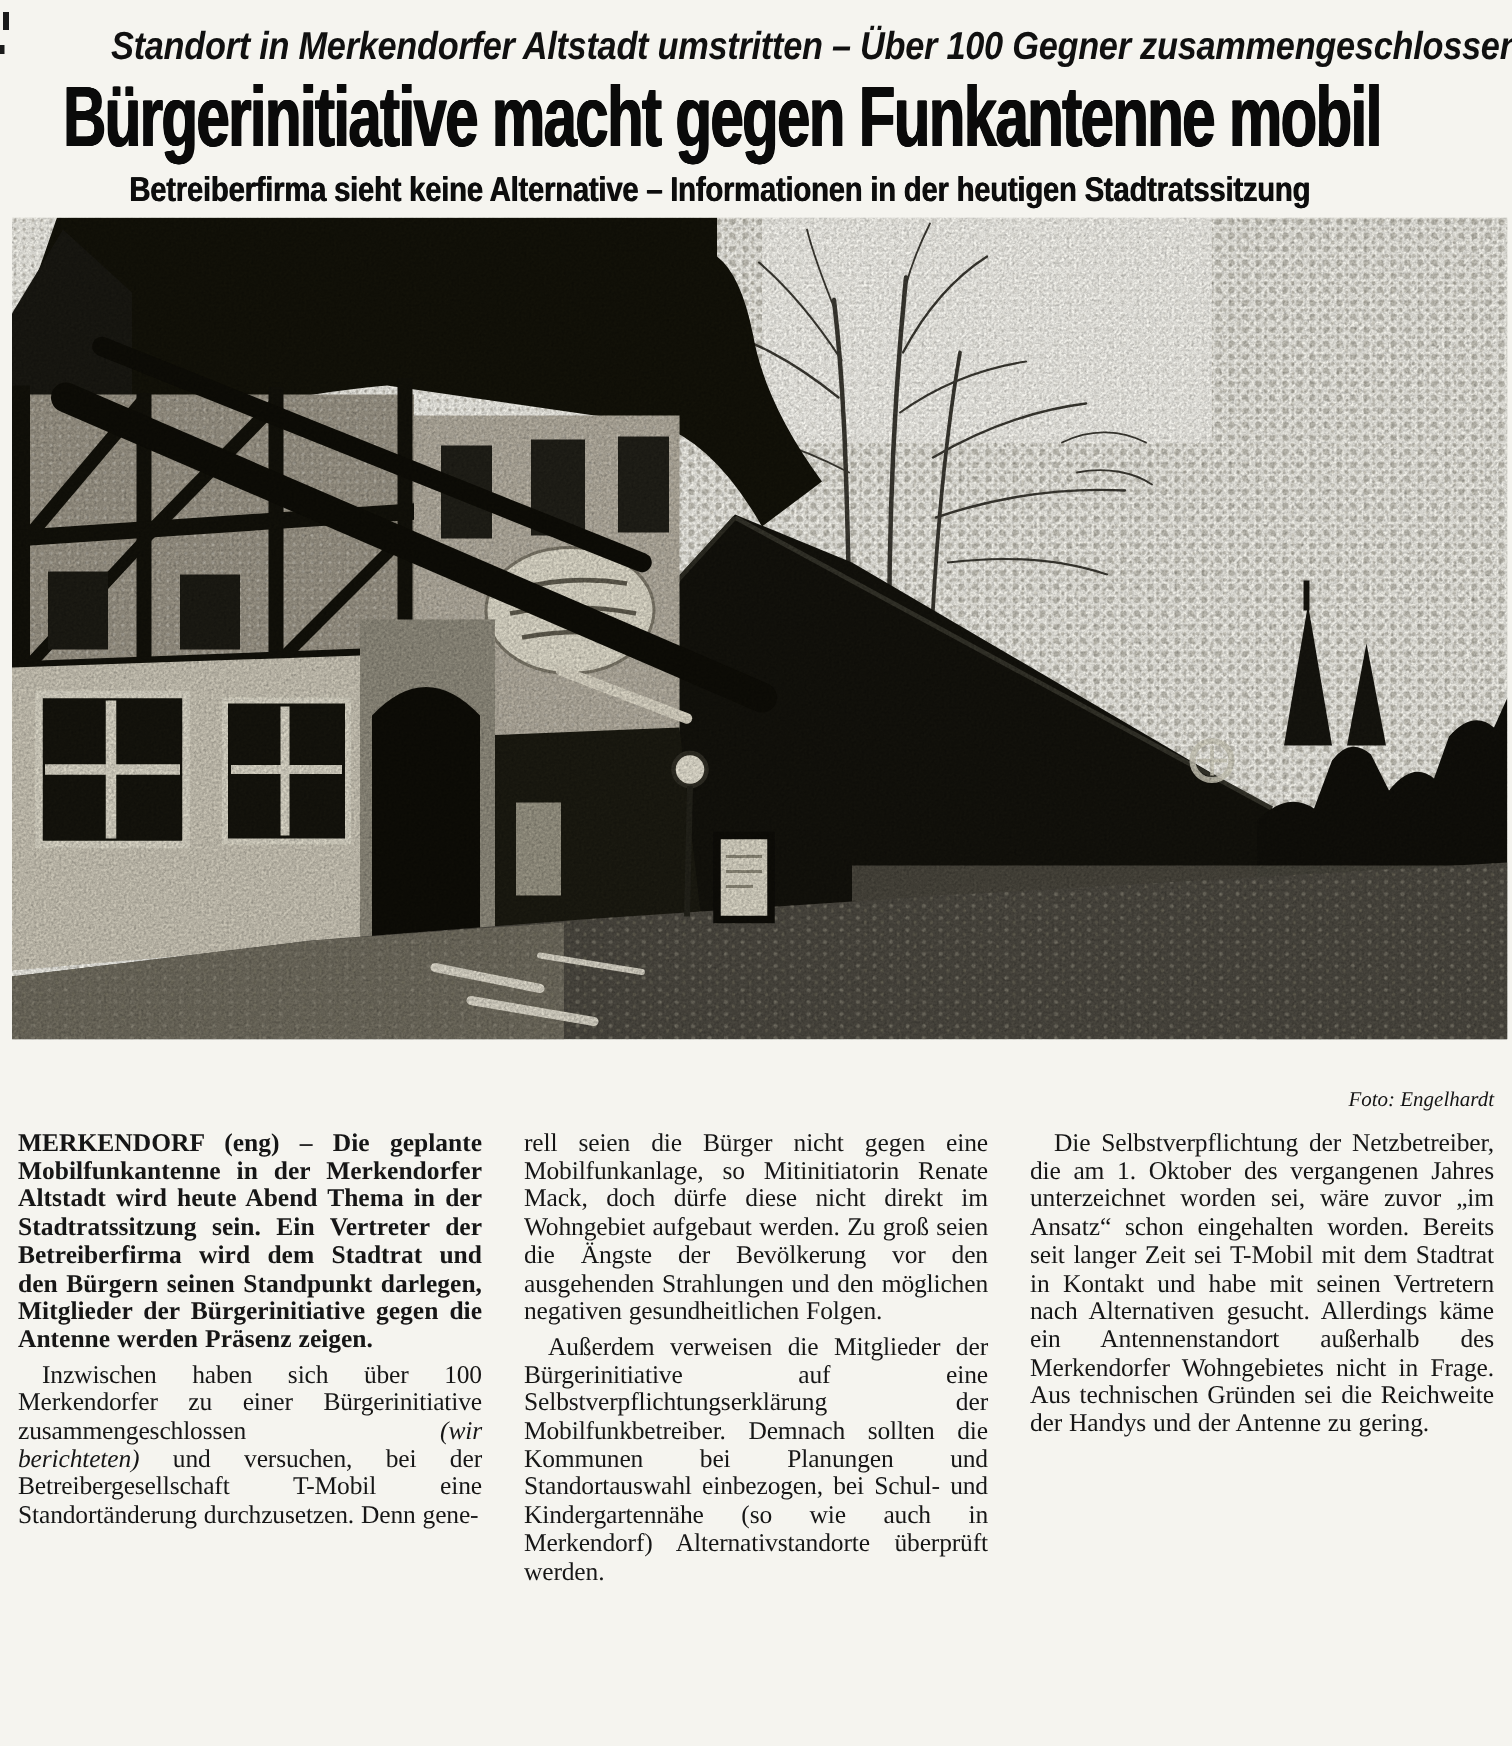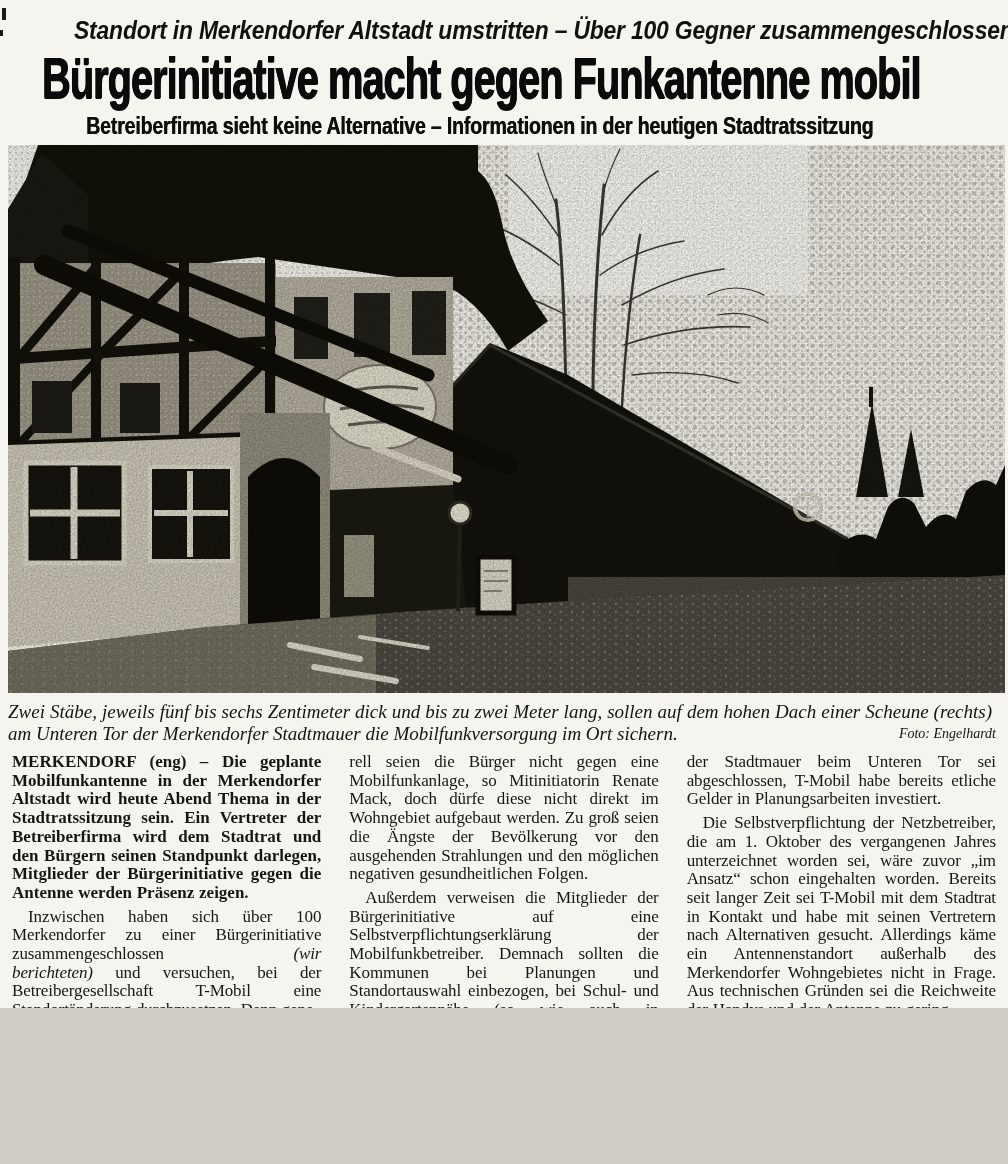--- a/index.html
+++ b/index.html
@@ -1,16 +1,16 @@
 <!DOCTYPE html>
 <html lang="de"><head>
 <meta charset="utf-8">
 <style>
   html,body{margin:0;padding:0;background:#cfcdc6;}
-  .page{position:relative;width:1008px;height:1008px;background:#f5f4ef;overflow:hidden;
+  .page{position:relative;width:1008px;height:1164px;background:#f5f4ef;overflow:hidden;
         font-family:"Liberation Serif",serif;color:#161616;}
   .speck{position:absolute;background:#1a1a1a;}
   .kicker{position:absolute;top:17px;left:74px;margin:0;white-space:nowrap;
           font-family:"Liberation Sans",sans-serif;font-style:italic;font-weight:700;
           font-size:26px;line-height:1;letter-spacing:-.2px;color:#101010;
           transform:scaleX(.88);transform-origin:0 50%;}
   .headline{position:absolute;top:50px;left:42px;margin:0;white-space:nowrap;
             font-family:"Liberation Sans",sans-serif;font-weight:900;font-size:57px;line-height:1;
             letter-spacing:-1.5px;color:#0a0a0a;transform:scaleX(.70);transform-origin:0 0;
             text-shadow:.8px 0 0 #0a0a0a,-.5px 0 0 #0a0a0a,0 .5px 0 #0a0a0a;}
@@ -193,33 +193,29 @@
 
       <g>
         <circle cx="452" cy="368" r="11" fill="#e2decf" stroke="#2f2d24" stroke-width="3"></circle>
         <line x1="452" y1="379" x2="450" y2="466" stroke="#23221a" stroke-width="4"></line>
       </g>
 
       <rect x="0" y="0" width="997" height="548" filter="url(#grain)" opacity="0.30"></rect>
     </svg>
   </figure>
 
-  <div class="caption">
-    <span>Zwei Stäbe, jeweils fünf bis sechs Zentimeter dick und bis zu zwei Meter lang, sollen auf dem hohen Dach einer Scheune (rechts) am Unteren Tor der Merkendorfer Stadtmauer die Mobilfunkversorgung im Ort sichern.</span>
-  </div>
   <div class="credit">Foto: Engelhardt</div>
 
   <div class="article" id="article">
       <div class="col" lang="de">
         <p class="lead"><span>MERKENDORF (eng) – Die geplante Mobilfunkantenne in der Merkendorfer Altstadt wird heute Abend Thema in der Stadtratssitzung sein. Ein Vertreter der Betreiberfirma wird dem Stadtrat und den Bürgern seinen Standpunkt darlegen, Mitglieder der Bürgerinitiative gegen die Antenne werden Präsenz zeigen.</span></p>
         <p class="ind"><span>Inzwischen haben sich über 100 Merkendorfer zu einer Bürgerinitiative zusammengeschlossen </span><span class="it">(wir berichteten)</span><span> und versuchen, bei der Betreibergesellschaft T-Mobil eine Standortänderung durchzusetzen. Denn gene-</span></p>
       </div>
       <div class="col" lang="de">
         <p><span>rell seien die Bürger nicht gegen eine Mobilfunkanlage, so Mitinitiatorin Renate Mack, doch dürfe diese nicht direkt im Wohngebiet aufgebaut werden. Zu groß seien die Ängste der Bevölkerung vor den ausgehenden Strahlungen und den möglichen negativen gesundheitlichen Folgen.</span></p>
         <p class="ind"><span>Außerdem verweisen die Mitglieder der Bürgerinitiative auf eine Selbstverpflichtungserklärung der Mobilfunkbetreiber. Demnach sollten die Kommunen bei Planungen und Standortauswahl einbezogen, bei Schul- und Kindergartennähe (so wie auch in Merkendorf) Alternativstandorte überprüft werden.</span></p>
       </div>
       <div class="col" lang="de">
-        <p><span>der Stadtmauer beim Unteren Tor sei abgeschlossen, T-Mobil habe bereits etliche Gelder in Planungsarbeiten investiert.</span></p>
         <p class="ind"><span>Die Selbstverpflichtung der Netzbetreiber, die am 1. Oktober des vergangenen Jahres unterzeichnet worden sei, wäre zuvor „im Ansatz“ schon eingehalten worden. Bereits seit langer Zeit sei T-Mobil mit dem Stadtrat in Kontakt und habe mit seinen Vertretern nach Alternativen gesucht. Allerdings käme ein Antennenstandort außerhalb des Merkendorfer Wohngebietes nicht in Frage. Aus technischen Gründen sei die Reichweite der Handys und der Antenne zu gering.</span></p>
       </div>
     </div>
 
 </div>
 
 </body></html>

